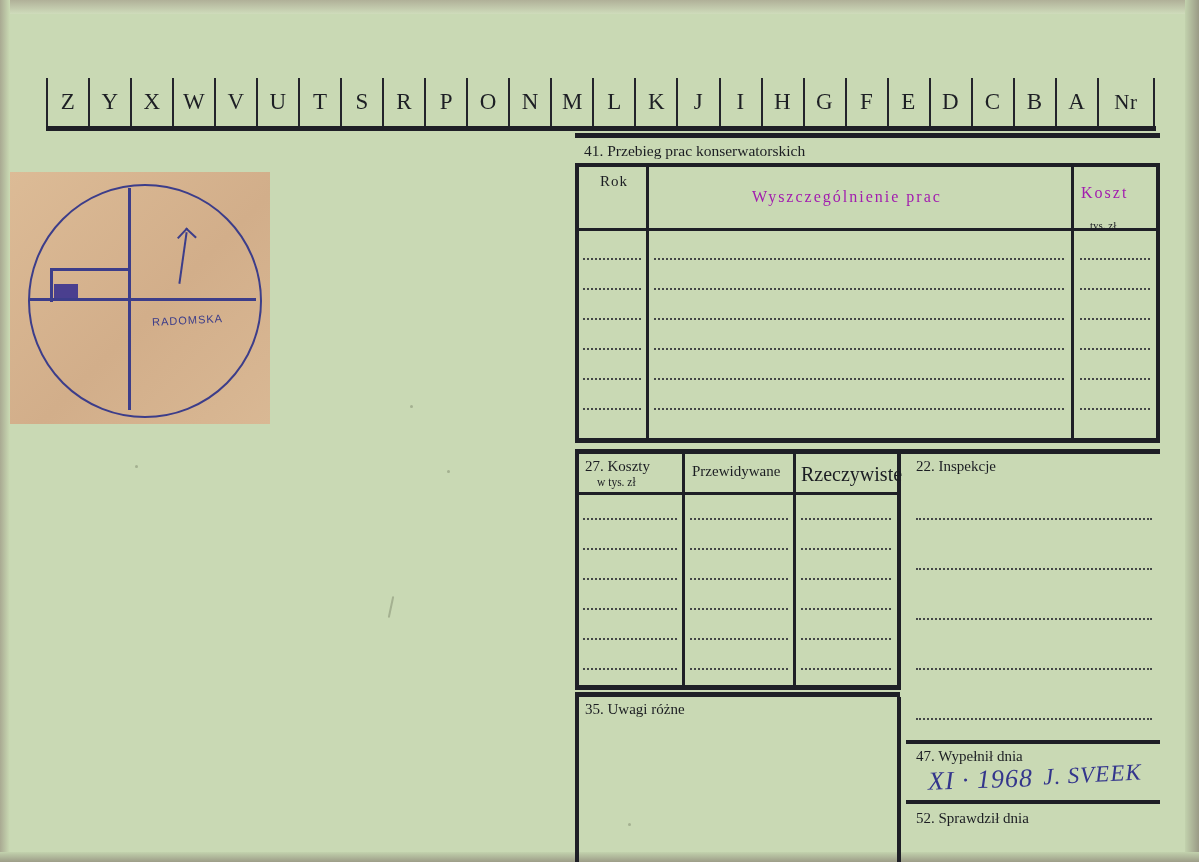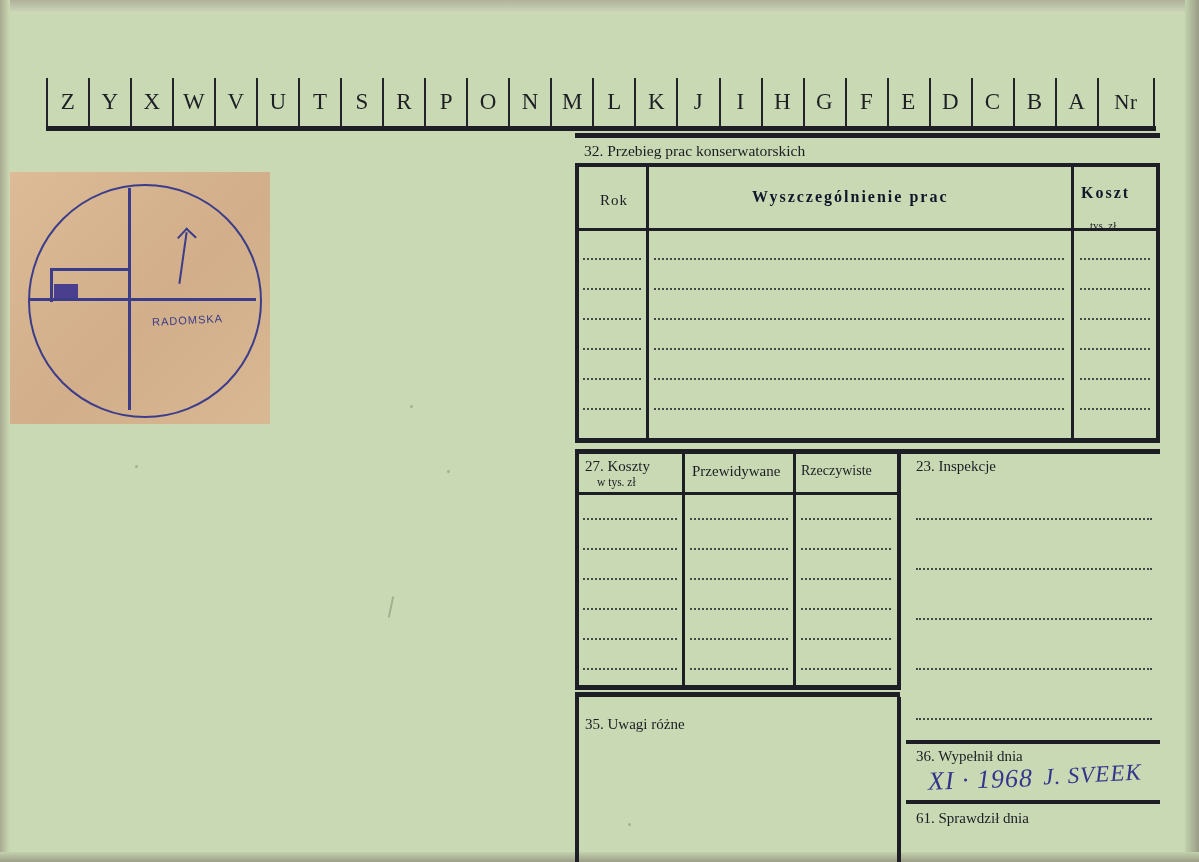--- a/index.html
+++ b/index.html
@@ -162,24 +162,23 @@
     width: 13px; height: 13px;
     line-height: 13px;
     text-align: center;
     font-size: 10px;
   }
 
   
   .tbl-head {
     position: absolute;
     font-size: 16px;
-    color: #0f172a;
+    color: #a21caf;
     letter-spacing: 2px;
     white-space: nowrap;
-    font-weight: bold;
   }
 
   .cellhead {
     position: absolute;
     font-size: 15px;
     color: #1b1d22;
     white-space: nowrap;
   }
 
   
@@ -277,33 +276,33 @@
     <div id="photo-circle"></div>
     <div class="sk-line" id="sk-h"></div>
     <div class="sk-line" id="sk-v"></div>
     <div class="sk-line" id="sk-stub"></div>
     <div class="sk-line" id="sk-stub2"></div>
     <div id="sk-block"></div>
     <div id="sk-arrow"></div>
     <div id="sk-street">RADOMSKA</div>
   </div>
 
-  <div class="caption" style="left:584px; top:142px;">32. Przebieg prac konserwatorskich</div>
+  <div class="caption" style="left:584px; top:142px;">41. Przebieg prac konserwatorskich</div>
 
   <div class="hrule" style="left:575px; top:133px; width:585px; height:5px;"></div>
   <div class="hrule" style="left:575px; top:163px; width:585px; height:4px;"></div>
   <div class="hrule" style="left:575px; top:228px; width:585px; height:3px;"></div>
   <div class="hrule" style="left:575px; top:438px; width:585px; height:5px;"></div>
 
   <div class="vrule" style="left:575px; top:163px; width:4px; height:280px;"></div>
   <div class="vrule" style="left:1156px; top:163px; width:4px; height:280px;"></div>
   <div class="vrule" style="left:646px; top:167px; width:3px; height:271px;"></div>
   <div class="vrule" style="left:1071px; top:167px; width:3px; height:271px;"></div>
 
-  <div class="cellhead" style="left:600px; top:192px; letter-spacing:1px;">Rok</div>
+  <div class="cellhead" style="left:600px; top:173px; letter-spacing:1px;">Rok</div>
   <div class="tbl-head" style="left:752px; top:188px;">Wyszczególnienie prac</div>
   <div class="tbl-head" style="left:1081px; top:184px;">Koszt</div>
   <div class="cellhead" style="left:1090px; top:219px; font-size:11px; letter-spacing:0;">tys. zł</div>
 
   <div class="dotrow" style="left:583px; top:258px; width:58px;"></div>
   <div class="dotrow" style="left:583px; top:288px; width:58px;"></div>
   <div class="dotrow" style="left:583px; top:318px; width:58px;"></div>
   <div class="dotrow" style="left:583px; top:348px; width:58px;"></div>
   <div class="dotrow" style="left:583px; top:378px; width:58px;"></div>
   <div class="dotrow" style="left:583px; top:408px; width:58px;"></div>
@@ -327,21 +326,21 @@
   <div class="hrule" style="left:575px; top:685px; width:325px; height:5px;"></div>
 
   <div class="vrule" style="left:575px; top:454px; width:4px; height:236px;"></div>
   <div class="vrule" style="left:682px; top:454px; width:3px; height:236px;"></div>
   <div class="vrule" style="left:793px; top:454px; width:3px; height:236px;"></div>
   <div class="vrule" style="left:897px; top:454px; width:4px; height:236px;"></div>
 
   <div class="caption" style="left:585px; top:458px; font-size:15px;">27. Koszty</div>
   <div class="caption" style="left:597px; top:476px; font-size:11.5px;">w tys. zł</div>
   <div class="caption" style="left:692px; top:463px; font-size:15px;">Przewidywane</div>
-  <div class="caption" style="left:801px; top:463px; font-size:14px;">Rzeczywiste</div>
+  <div class="caption" style="left:801px; top:463px; font-size:20px;">Rzeczywiste</div>
 
   <div class="dotrow" style="left:583px; top:518px; width:94px;"></div>
   <div class="dotrow" style="left:583px; top:548px; width:94px;"></div>
   <div class="dotrow" style="left:583px; top:578px; width:94px;"></div>
   <div class="dotrow" style="left:583px; top:608px; width:94px;"></div>
   <div class="dotrow" style="left:583px; top:638px; width:94px;"></div>
   <div class="dotrow" style="left:583px; top:668px; width:94px;"></div>
 
   <div class="dotrow" style="left:690px; top:518px; width:98px;"></div>
   <div class="dotrow" style="left:690px; top:548px; width:98px;"></div>
@@ -351,33 +350,33 @@
   <div class="dotrow" style="left:690px; top:668px; width:98px;"></div>
 
   <div class="dotrow" style="left:801px; top:518px; width:90px;"></div>
   <div class="dotrow" style="left:801px; top:548px; width:90px;"></div>
   <div class="dotrow" style="left:801px; top:578px; width:90px;"></div>
   <div class="dotrow" style="left:801px; top:608px; width:90px;"></div>
   <div class="dotrow" style="left:801px; top:638px; width:90px;"></div>
   <div class="dotrow" style="left:801px; top:668px; width:90px;"></div>
 
   <div class="hrule" style="left:906px; top:449px; width:254px; height:5px;"></div>
-  <div class="caption" style="left:916px; top:458px; font-size:15px;">23. Inspekcje</div>
+  <div class="caption" style="left:916px; top:458px; font-size:15px;">22. Inspekcje</div>
   <div class="dotrow" style="left:916px; top:518px; width:236px;"></div>
   <div class="dotrow" style="left:916px; top:568px; width:236px;"></div>
   <div class="dotrow" style="left:916px; top:618px; width:236px;"></div>
   <div class="dotrow" style="left:916px; top:668px; width:236px;"></div>
   <div class="dotrow" style="left:916px; top:718px; width:236px;"></div>
 
   <div class="hrule" style="left:575px; top:692px; width:325px; height:5px;"></div>
   <div class="vrule" style="left:575px; top:697px; width:4px; height:165px;"></div>
-  <div class="caption" style="left:585px; top:716px; font-size:15px;font-family:Liberation Serif, serif;">35. Uwagi różne</div>
+  <div class="caption" style="left:585px; top:701px; font-size:15px;font-family:Liberation Serif, serif;">35. Uwagi różne</div>
 
   <div class="hrule" style="left:906px; top:740px; width:254px; height:4px;"></div>
-  <div class="caption" style="left:916px; top:748px; font-size:15px;">36. Wypełnił dnia</div>
+  <div class="caption" style="left:916px; top:748px; font-size:15px;">47. Wypełnił dnia</div>
   <div id="hand-date">XI · 1968</div>
   <div id="hand-name">J. SVEEK</div>
 
   <div class="hrule" style="left:906px; top:800px; width:254px; height:4px;"></div>
-  <div class="caption" style="left:916px; top:810px; font-size:15px;">61. Sprawdził dnia</div>
+  <div class="caption" style="left:916px; top:810px; font-size:15px;">52. Sprawdził dnia</div>
 
   <div class="vrule" style="left:897px; top:697px; width:4px; height:165px;"></div>
 </div>
 
 </body></html>

